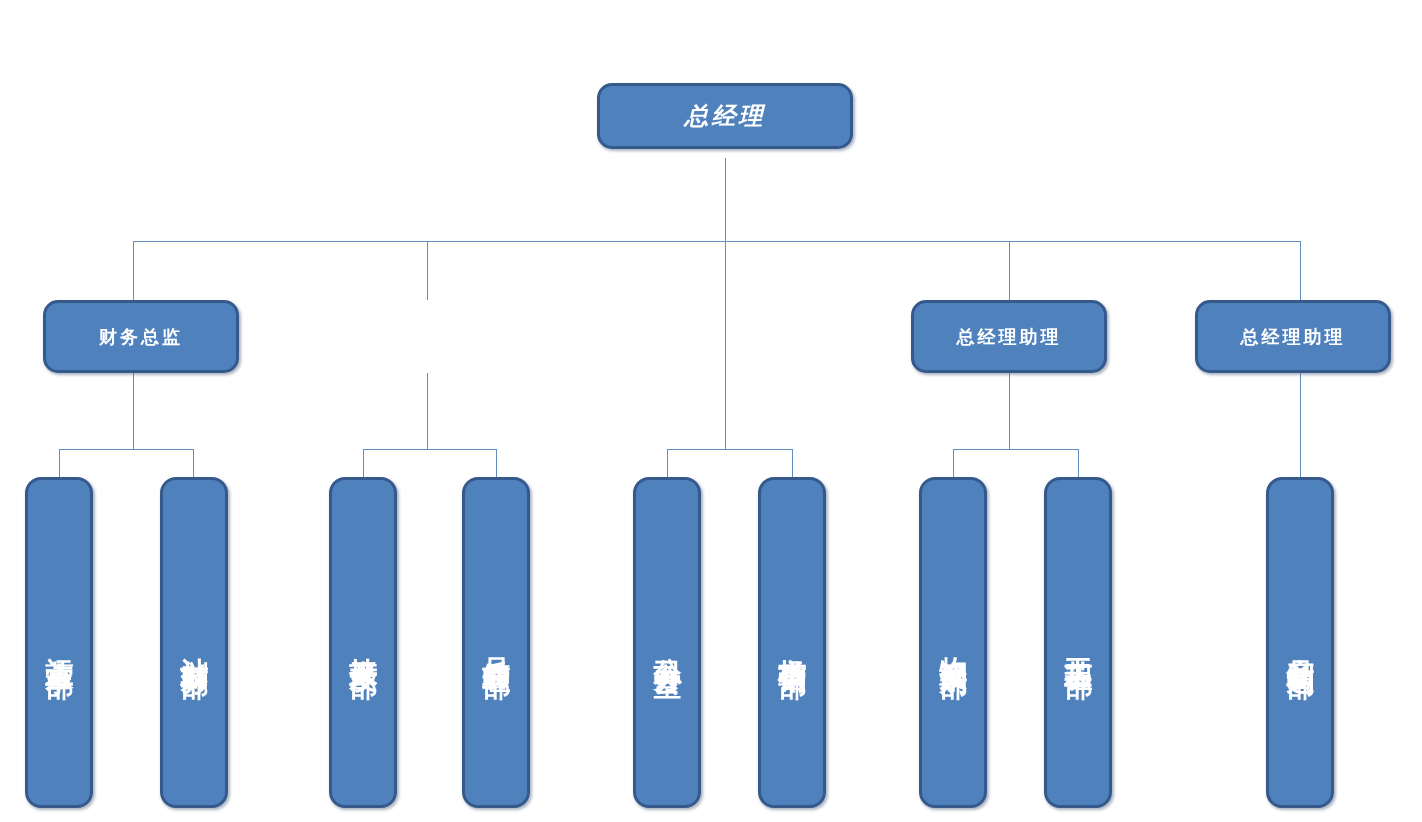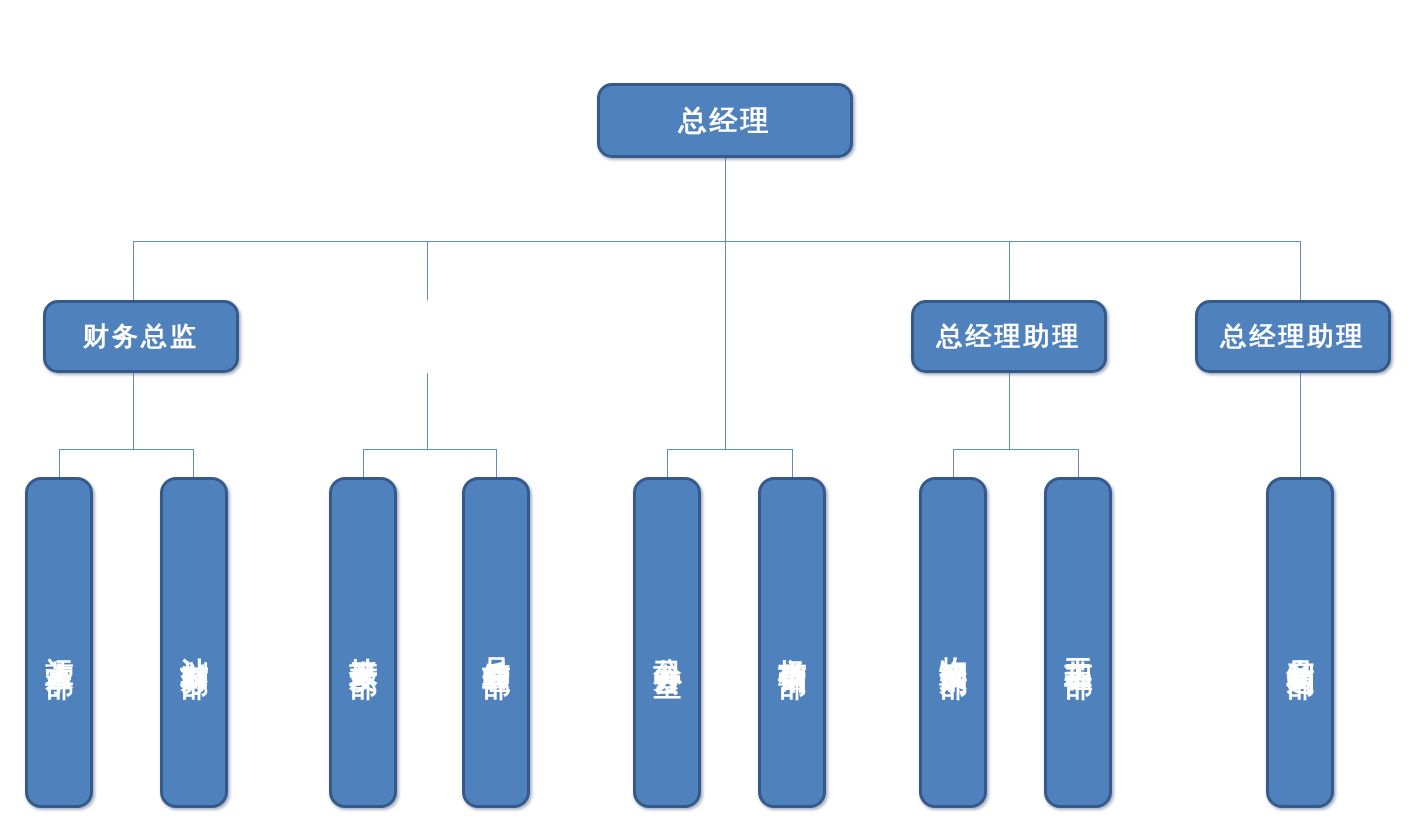--- a/index.html
+++ b/index.html
@@ -23,26 +23,26 @@
     border-radius: 15px;
     color: var(--node-text, #ffffff);
     font-weight: bold;
     display: flex;
     align-items: center;
     justify-content: center;
     box-shadow: 1.5px 2px 3px rgba(70, 90, 125, 0.45);
     text-align: center;
   }
   .node.root {
-    left: 597px; top: 83px; width: 256px; height: 75px;
-    font-size: 28px; letter-spacing: 3px;
+    left: 597px; top: 83px; width: 256px; height: 66px;
+    font-size: 24px; letter-spacing: 3px; font-style: italic;
   }
   .node.l2 {
     top: 300px; height: 73px;
-    font-size: 26px; letter-spacing: 3px; font-family: Liberation Serif, serif;
+    font-size: 18px; letter-spacing: 3px; font-family: Liberation Serif, serif;
   }
   .node.l3 {
     top: 477px; width: 68px; height: 331px;
     font-size: 28px;
     writing-mode: vertical-rl;
     text-orientation: upright;
     letter-spacing: 3px;
     border-radius: 16px;
   }
   .line {

